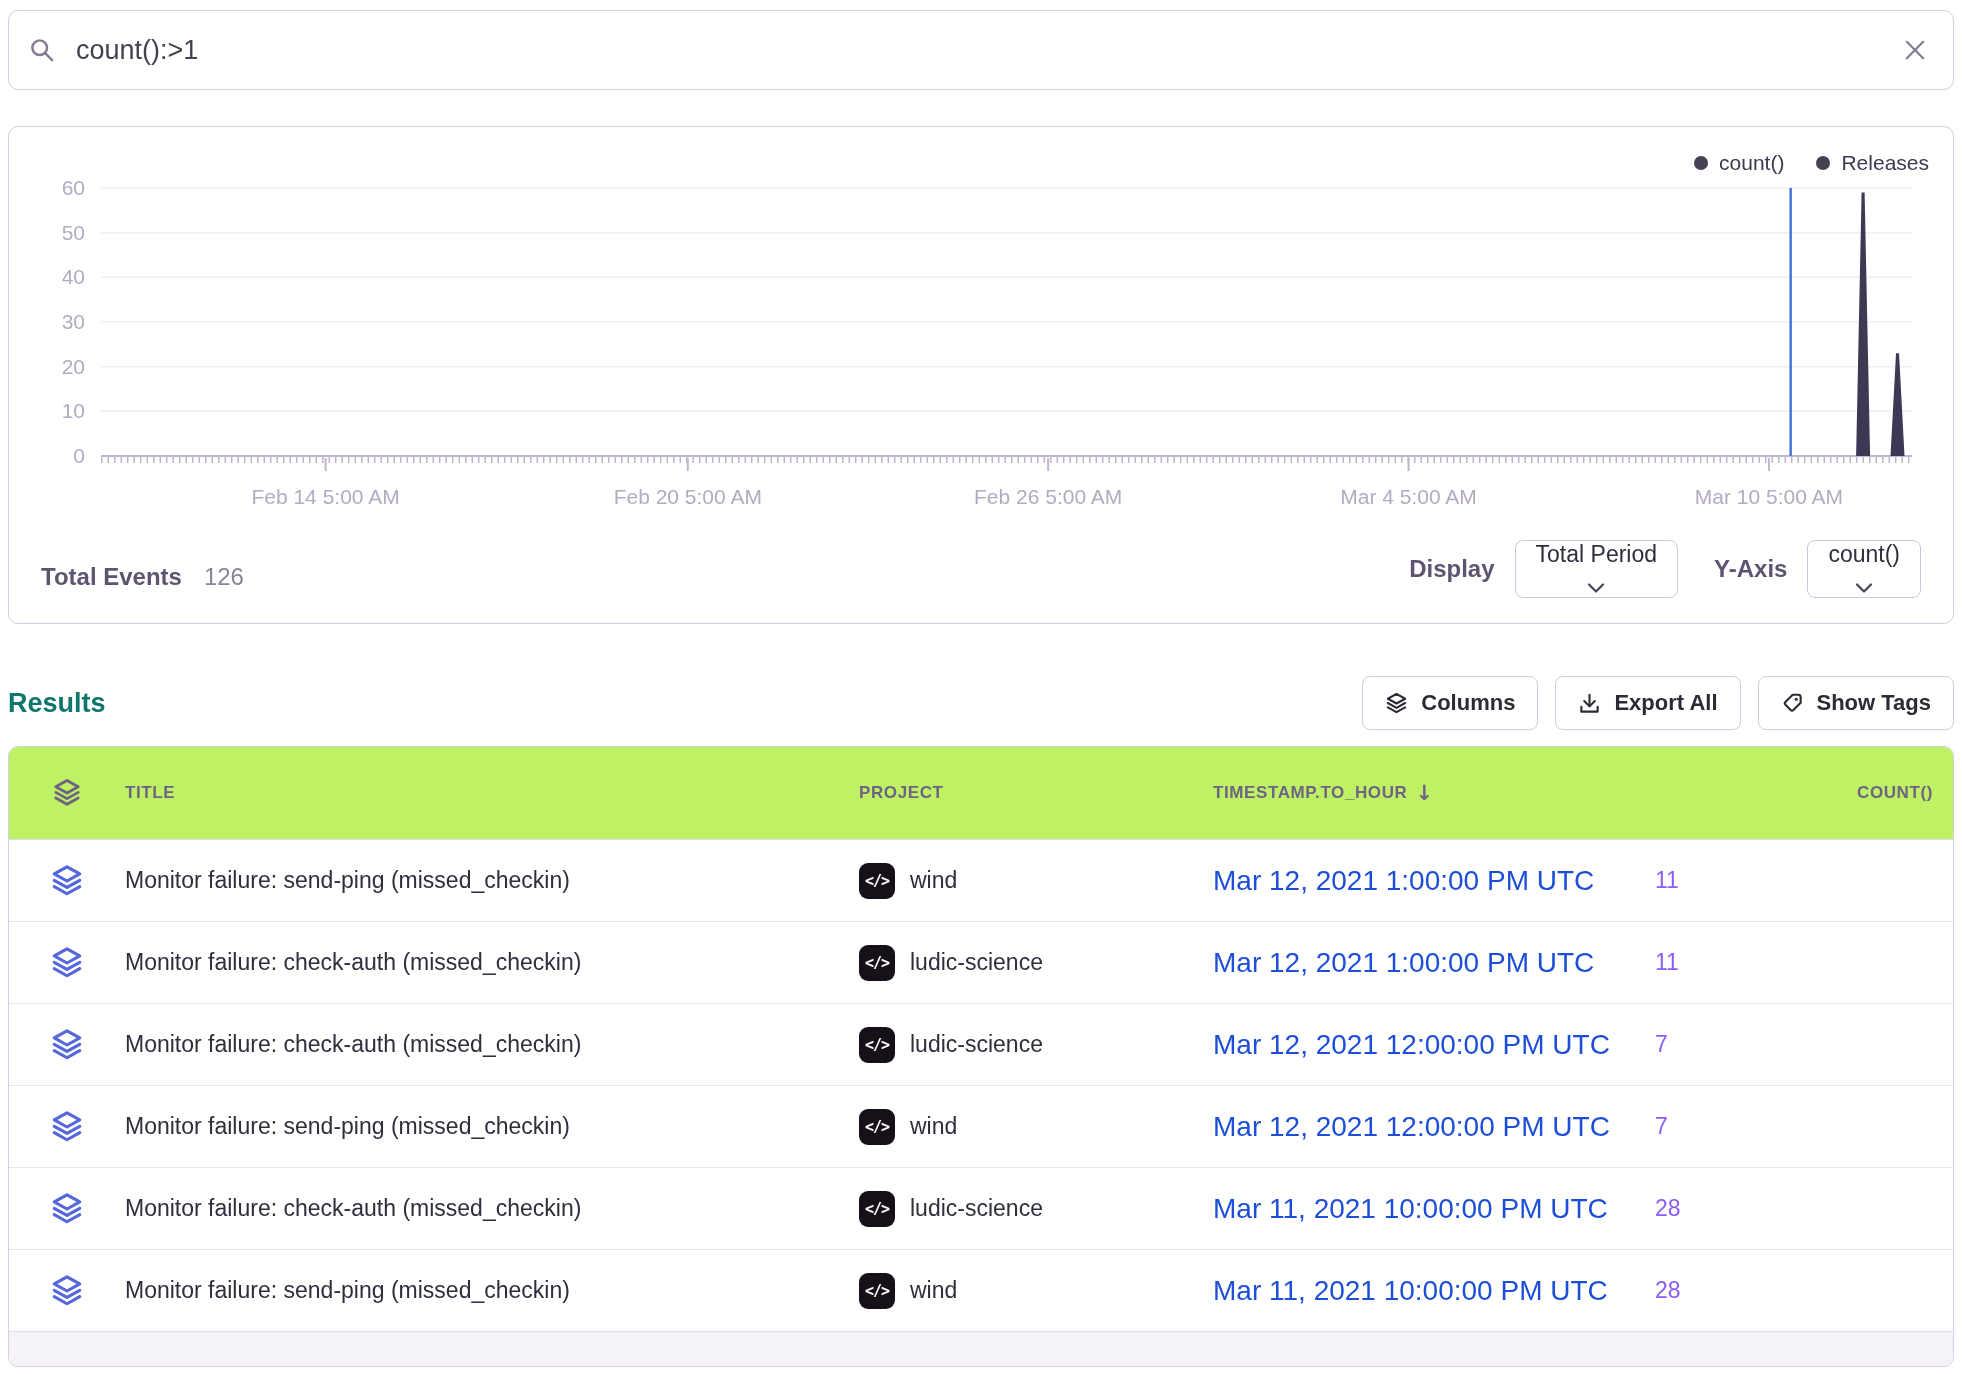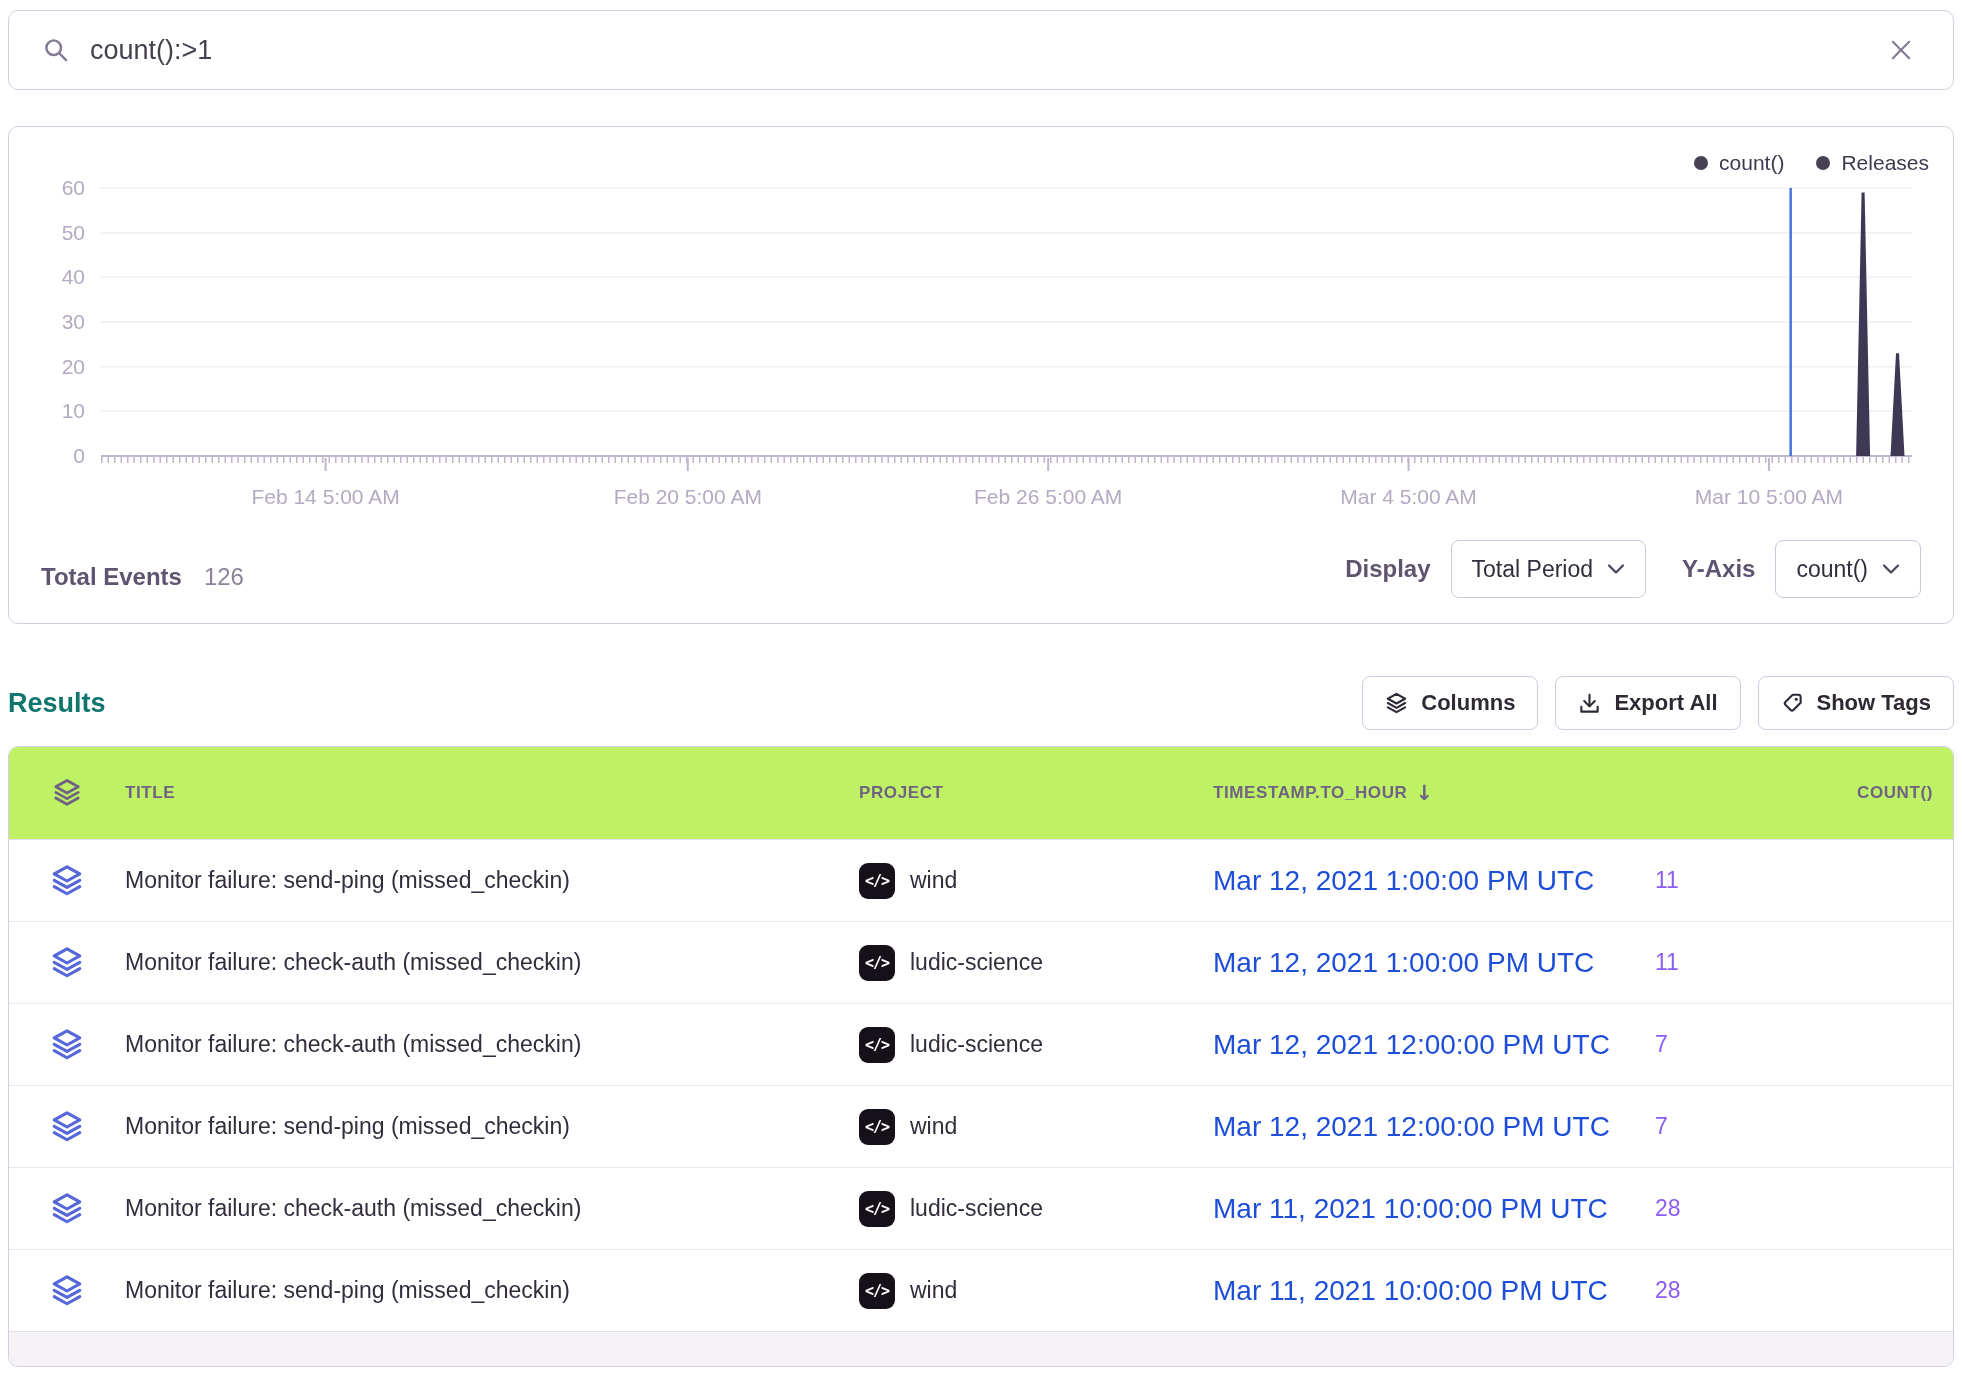--- a/index.html
+++ b/index.html
@@ -7,21 +7,21 @@
   body {
     width:1962px; height:1374px; overflow:hidden;
     font-family:"Liberation Sans","DejaVu Sans",sans-serif;
     color:#322c3d;
   }
   .page { padding:10px 8px 0 8px; }
 
   
   .search-bar {
     height:80px; border:1.5px solid #d6cee0; border-radius:10px;
-    display:flex; align-items:center; padding:0 34px; gap:18px; background:#fff;
+    display:flex; align-items:center; padding:0 20px; gap:18px; background:#fff;
   }
   .search-bar input {
     flex:1; border:none; outline:none; font:27px "Liberation Sans","DejaVu Sans",sans-serif;
     color:#46404f; background:transparent;
   }
   .icon { display:inline-flex; align-items:center; justify-content:center; flex:none; }
   .dismiss { cursor:pointer; background:none; border:none; padding:4px; display:flex; }
 
   
   .chart-panel {
@@ -43,20 +43,21 @@
   }
   .total-events { display:flex; align-items:center; gap:22px;margin-top:15px; }
   .lbl-strong { font-size:24px; font-weight:bold; color:#5f5470; }
   .total-value { font-size:24px; color:#8d8399; }
   .footer-right { margin-left:auto; display:flex; align-items:center; gap:20px; }
   .footer-right .gap-wide { margin-left:16px; }
   .dropdown {
     height:58px; padding:0 20px; border:1.5px solid #cfc6dc; border-radius:8px; background:#fff;
     display:flex; align-items:center; gap:14px; font-size:23px; font-weight:500; color:#322c3d;
     cursor:pointer;
+    flex-direction:column;
   }
 
   
   .results-row { margin-top:52px; display:flex; align-items:center; }
   .results-title { font-size:27px; font-weight:bold; color:#0f766e; }
   .results-buttons { margin-left:auto; display:flex; gap:17px;padding-left:12px; }
   .btn {
     height:54px; padding:0 22px; border:1.5px solid #d2cade; border-radius:8px; background:#fff;
     display:flex; align-items:center; gap:13px; font-size:22px; font-weight:bold; color:#2f2936;
     cursor:pointer; font-family:inherit;

